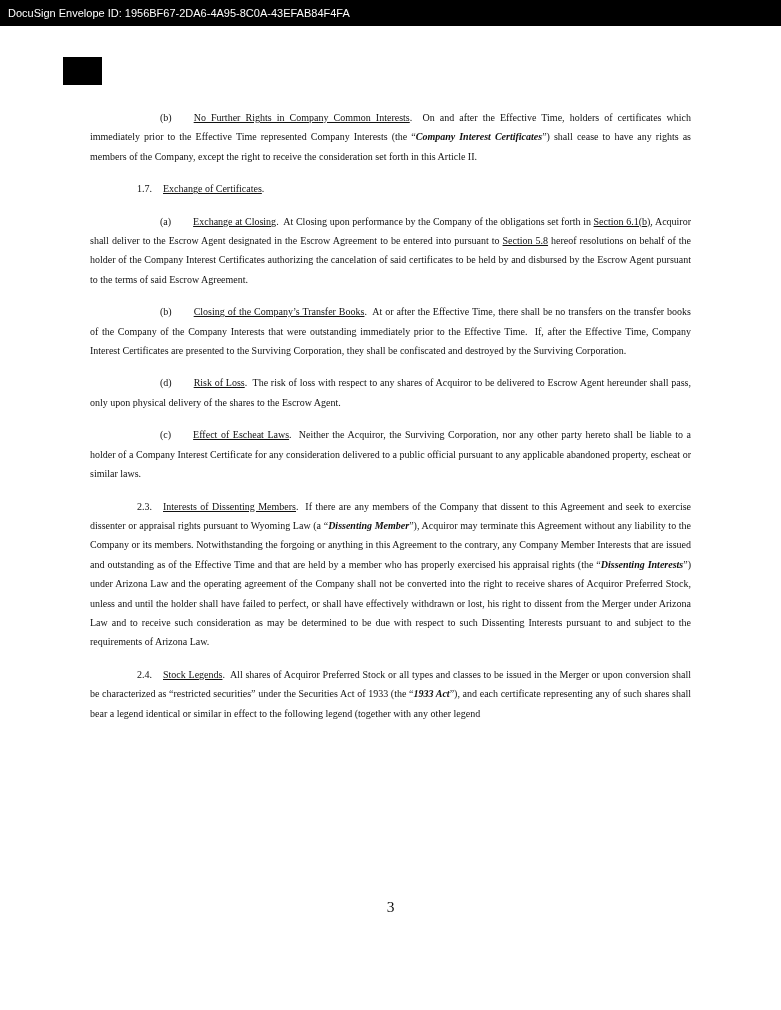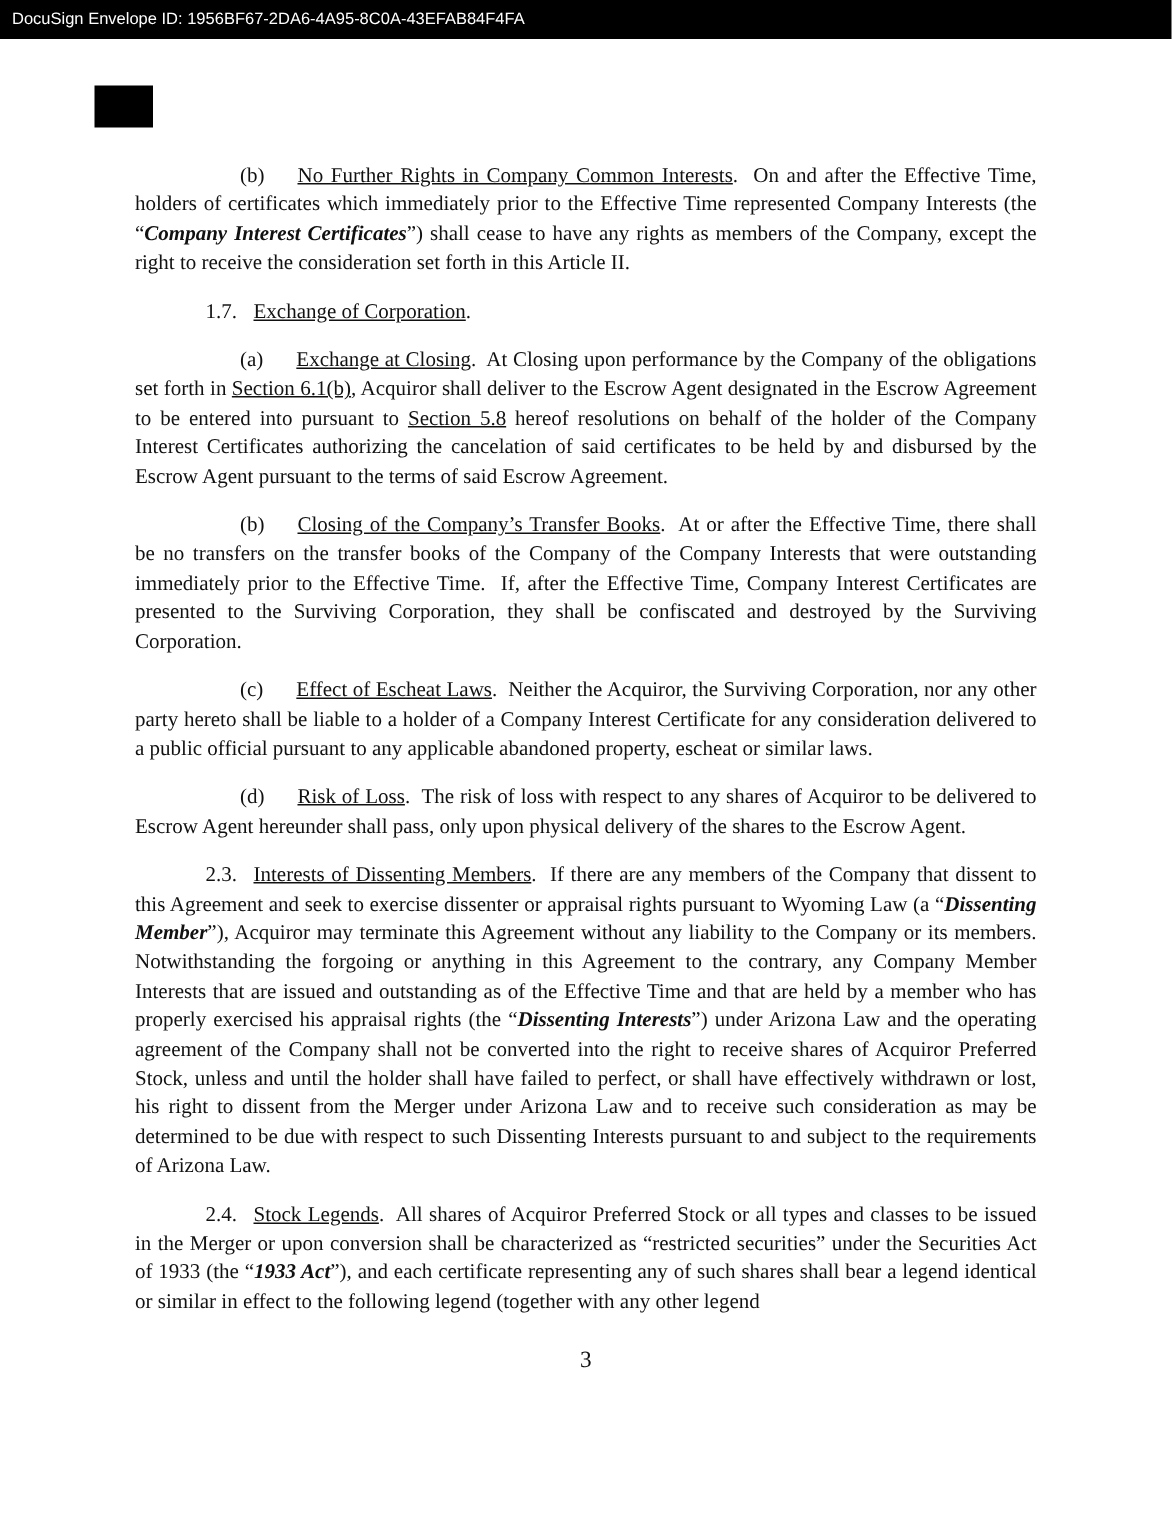--- a/index.html
+++ b/index.html
@@ -32,21 +32,21 @@
     width: 39px;
     height: 28px;
     background: #000000;
   }
   .doc {
     position: absolute;
     top: 108px;
     left: 90px;
     width: 601px;
     color: #111111;
-    font-size: 14px;
+    font-size: 10px;
     line-height: 19.4px;
     text-align: justify;
   }
   .doc p {
     margin: 0 0 13px 0;
     padding: 0;
   }
   .doc p.subsection { text-indent: 70px; }
   .doc p.section { text-indent: 47px; }
   .u { text-decoration: underline; }
@@ -68,22 +68,22 @@
 <body>
 
 <div class="banner">
   <span>DocuSign Envelope ID: 1956BF67-2DA6-4A95-8C0A-43EFAB84F4FA</span>
 </div>
 
 <div class="artifact"></div>
 
 <div class="doc">
     <p class="subsection"><span>(b)</span><span class="tab"></span><span class="u">No Further Rights in Company Common Interests</span><span>.&nbsp; On and after the Effective Time, holders of certificates which immediately prior to the Effective Time represented Company Interests (the “</span><span class="bi">Company Interest Certificates</span><span>”) shall cease to have any rights as members of the Company, except the right to receive the consideration set forth in this Article II.</span></p>
-    <p class="section"><span>1.7.</span><span class="tab"></span><span class="u">Exchange of Corporation</span><span>.</span></p>
+    <p class="section"><span>1.7.</span><span class="tab"></span><span class="u">Exchange of Certificates</span><span>.</span></p>
     <p class="subsection"><span>(a)</span><span class="tab"></span><span class="u">Exchange at Closing</span><span>.&nbsp; At Closing upon performance by the Company of the obligations set forth in </span><span class="u">Section 6.1(b)</span><span>, Acquiror shall deliver to the Escrow Agent designated in the Escrow Agreement to be entered into pursuant to </span><span class="u">Section 5.8</span><span> hereof resolutions on behalf of the holder of the Company Interest Certificates authorizing the cancelation of said certificates to be held by and disbursed by the Escrow Agent pursuant to the terms of said Escrow Agreement.</span></p>
     <p class="subsection"><span>(b)</span><span class="tab"></span><span class="u">Closing of the Company’s Transfer Books</span><span>.&nbsp; At or after the Effective Time, there shall be no transfers on the transfer books of the Company of the Company Interests that were outstanding immediately prior to the Effective Time.&nbsp; If, after the Effective Time, Company Interest Certificates are presented to the Surviving Corporation, they shall be confiscated and destroyed by the Surviving Corporation.</span></p>
+    <p class="subsection"><span>(d)</span><span class="tab"></span><span class="u">Risk of Loss</span><span>.&nbsp; The risk of loss with respect to any shares of Acquiror to be delivered to Escrow Agent hereunder shall pass, only upon physical delivery of the shares to the Escrow Agent.</span></p>
     <p class="subsection"><span>(c)</span><span class="tab"></span><span class="u">Effect of Escheat Laws</span><span>.&nbsp; Neither the Acquiror, the Surviving Corporation, nor any other party hereto shall be liable to a holder of a Company Interest Certificate for any consideration delivered to a public official pursuant to any applicable abandoned property, escheat or similar laws.</span></p>
-    <p class="subsection"><span>(d)</span><span class="tab"></span><span class="u">Risk of Loss</span><span>.&nbsp; The risk of loss with respect to any shares of Acquiror to be delivered to Escrow Agent hereunder shall pass, only upon physical delivery of the shares to the Escrow Agent.</span></p>
     <p class="section"><span>2.3.</span><span class="tab"></span><span class="u">Interests of Dissenting Members</span><span>.&nbsp; If there are any members of the Company that dissent to this Agreement and seek to exercise dissenter or appraisal rights pursuant to Wyoming Law (a “</span><span class="bi">Dissenting Member</span><span>”), Acquiror may terminate this Agreement without any liability to the Company or its members. Notwithstanding the forgoing or anything in this Agreement to the contrary, any Company Member Interests that are issued and outstanding as of the Effective Time and that are held by a member who has properly exercised his appraisal rights (the “</span><span class="bi">Dissenting Interests</span><span>”) under Arizona Law and the operating agreement of the Company shall not be converted into the right to receive shares of Acquiror Preferred Stock, unless and until the holder shall have failed to perfect, or shall have effectively withdrawn or lost, his right to dissent from the Merger under Arizona Law and to receive such consideration as may be determined to be due with respect to such Dissenting Interests pursuant to and subject to the requirements of Arizona Law.</span></p>
     <p class="section"><span>2.4.</span><span class="tab"></span><span class="u">Stock Legends</span><span>.&nbsp; All shares of Acquiror Preferred Stock or all types and classes to be issued in the Merger or upon conversion shall be characterized as “restricted securities” under the Securities Act of 1933 (the “</span><span class="bi">1933 Act</span><span>”), and each certificate representing any of such shares shall bear a legend identical or similar in effect to the following legend (together with any other legend</span></p>
   </div>
 
 <div class="page-number">3</div>
 
 </body></html>

